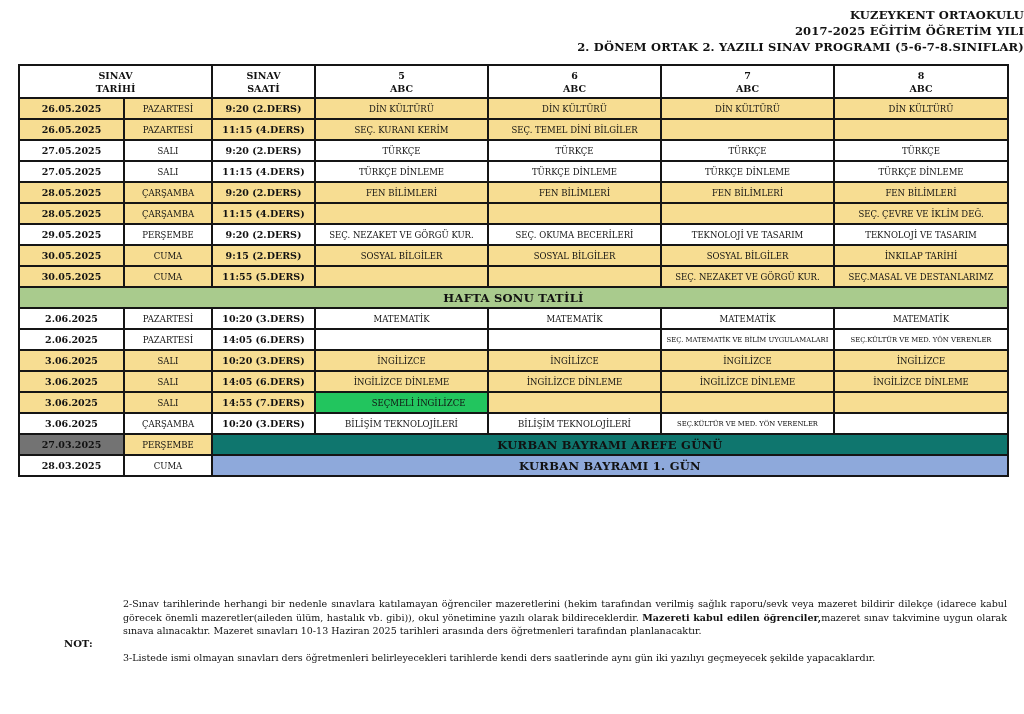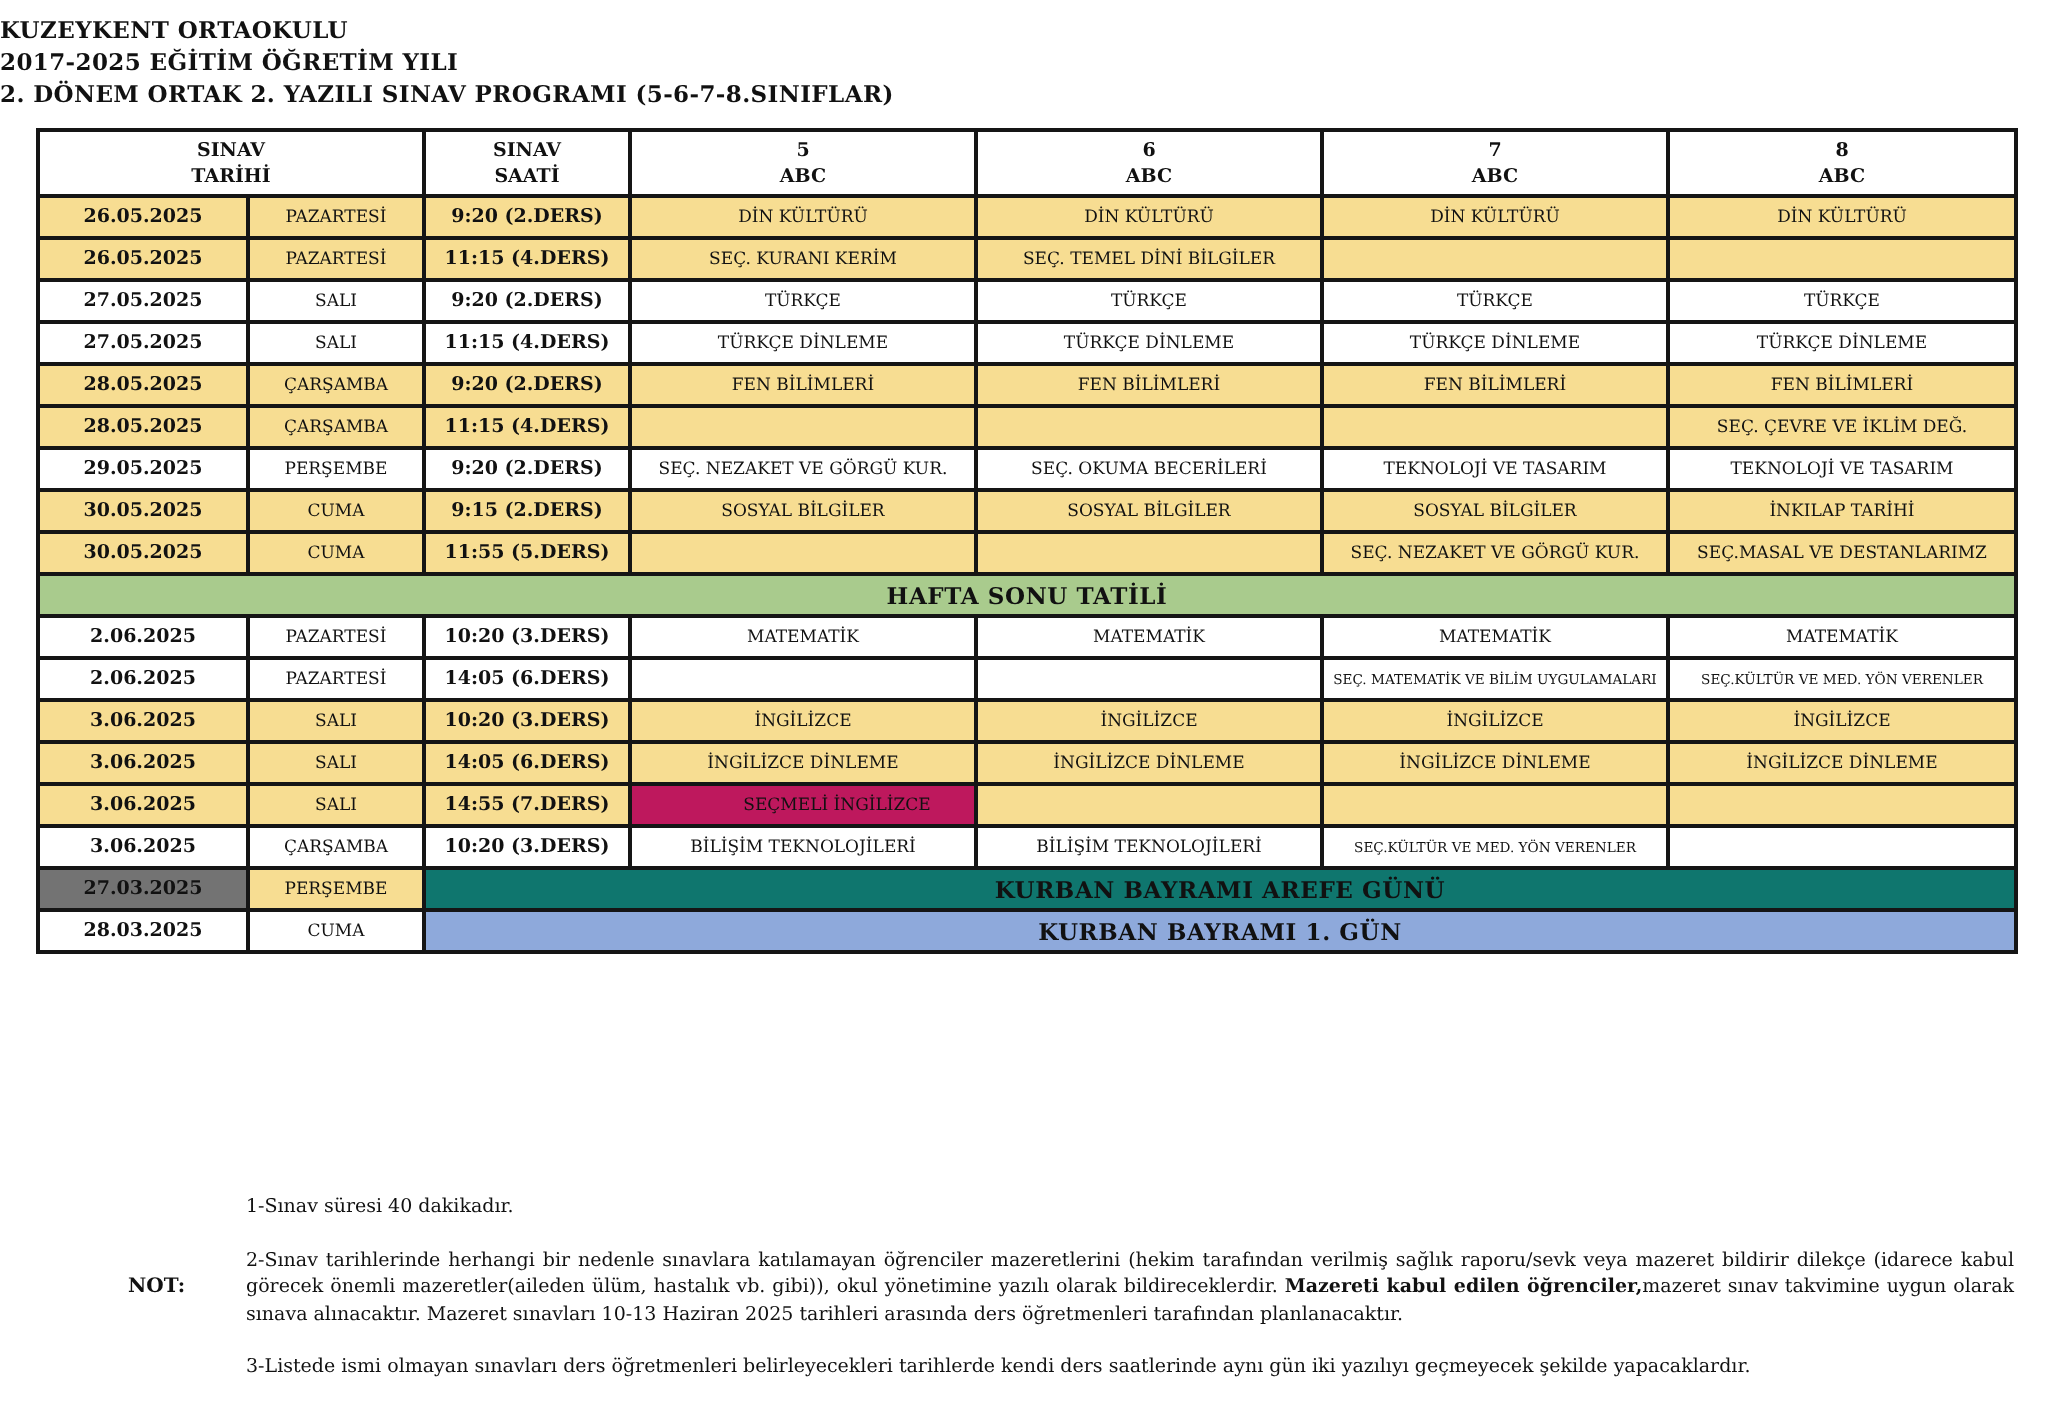--- a/index.html
+++ b/index.html
@@ -8,21 +8,21 @@
     width: 1024px; height: 714px;
     background: #ffffff;
     font-family: "DejaVu Serif", "Liberation Serif", serif;
     color: #111;
     overflow: hidden;
     margin: 0 auto;
   }
   .title-block {
     position: absolute;
     left: 0; top: 7px; width: 1024px;
-    text-align: left;
+    text-align: right;
   }
   .title-line {
     font-weight: bold;
     font-size: 11.5px;
     line-height: 16px;
     letter-spacing: 0.2px;
   }
   table.schedule {
     position: absolute;
     left: 18px; top: 64px;
@@ -230,21 +230,21 @@
           <td class="time-cell" style="background: rgb(247, 221, 146);">14:05 (6.DERS)</td>
           <td class="subject-cell" style="background: rgb(247, 221, 146);">İNGİLİZCE DİNLEME</td>
           <td class="subject-cell" style="background: rgb(247, 221, 146);">İNGİLİZCE DİNLEME</td>
           <td class="subject-cell" style="background: rgb(247, 221, 146);">İNGİLİZCE DİNLEME</td>
           <td class="subject-cell" style="background: rgb(247, 221, 146);">İNGİLİZCE DİNLEME</td>
         </tr>
         <tr>
           <td class="date-cell" style="background: rgb(247, 221, 146);">3.06.2025</td>
           <td class="day-cell" style="background: rgb(247, 221, 146);">SALI</td>
           <td class="time-cell" style="background: rgb(247, 221, 146);">14:55 (7.DERS)</td>
-          <td class="subject-cell" style="background: #be185d; padding-left: 36px;">SEÇMELİ İNGİLİZCE</td>
+          <td class="subject-cell" style="background: #22c55e; padding-left: 36px;">SEÇMELİ İNGİLİZCE</td>
           <td class="subject-cell" style="background: rgb(247, 221, 146);"></td>
           <td class="subject-cell" style="background: rgb(247, 221, 146);"></td>
           <td class="subject-cell" style="background: rgb(247, 221, 146);"></td>
         </tr>
         <tr>
           <td class="date-cell" style="background: rgb(255, 255, 255);">3.06.2025</td>
           <td class="day-cell" style="background: rgb(255, 255, 255);">ÇARŞAMBA</td>
           <td class="time-cell" style="background: rgb(255, 255, 255);">10:20 (3.DERS)</td>
           <td class="subject-cell" style="background: rgb(255, 255, 255);">BİLİŞİM TEKNOLOJİLERİ</td>
           <td class="subject-cell" style="background: rgb(255, 255, 255);">BİLİŞİM TEKNOLOJİLERİ</td>
@@ -260,18 +260,17 @@
           <td class="date-cell" style="background: rgb(255, 255, 255);">28.03.2025</td>
           <td class="day-cell" style="background: rgb(255, 255, 255);">CUMA</td>
           <td class="banner-cell" colspan="5" style="background: rgb(142, 169, 219);">KURBAN BAYRAMI 1. GÜN</td>
         </tr>
       </tbody>
   </table>
 
   <div class="not-label">NOT:</div>
 
   <div class="notes">
-    <p>1-Sınav süresi 40 dakikadır.</p>
     <p><span>2-Sınav tarihlerinde herhangi bir nedenle sınavlara katılamayan öğrenciler mazeretlerini (hekim tarafından verilmiş sağlık raporu/sevk veya mazeret bildirir dilekçe (idarece kabul görecek önemli mazeretler(aileden ülüm, hastalık vb. gibi)), okul yönetimine yazılı olarak bildireceklerdir. </span><span class="b">Mazereti kabul edilen öğrenciler,</span><span>mazeret sınav takvimine uygun olarak sınava alınacaktır. Mazeret sınavları 10-13 Haziran 2025 tarihleri arasında ders öğretmenleri tarafından planlanacaktır.</span></p>
     <p>3-Listede ismi olmayan sınavları ders öğretmenleri belirleyecekleri tarihlerde kendi ders saatlerinde aynı gün iki yazılıyı geçmeyecek şekilde yapacaklardır.</p>
   </div>
 
 </div>
 
 </body></html>

